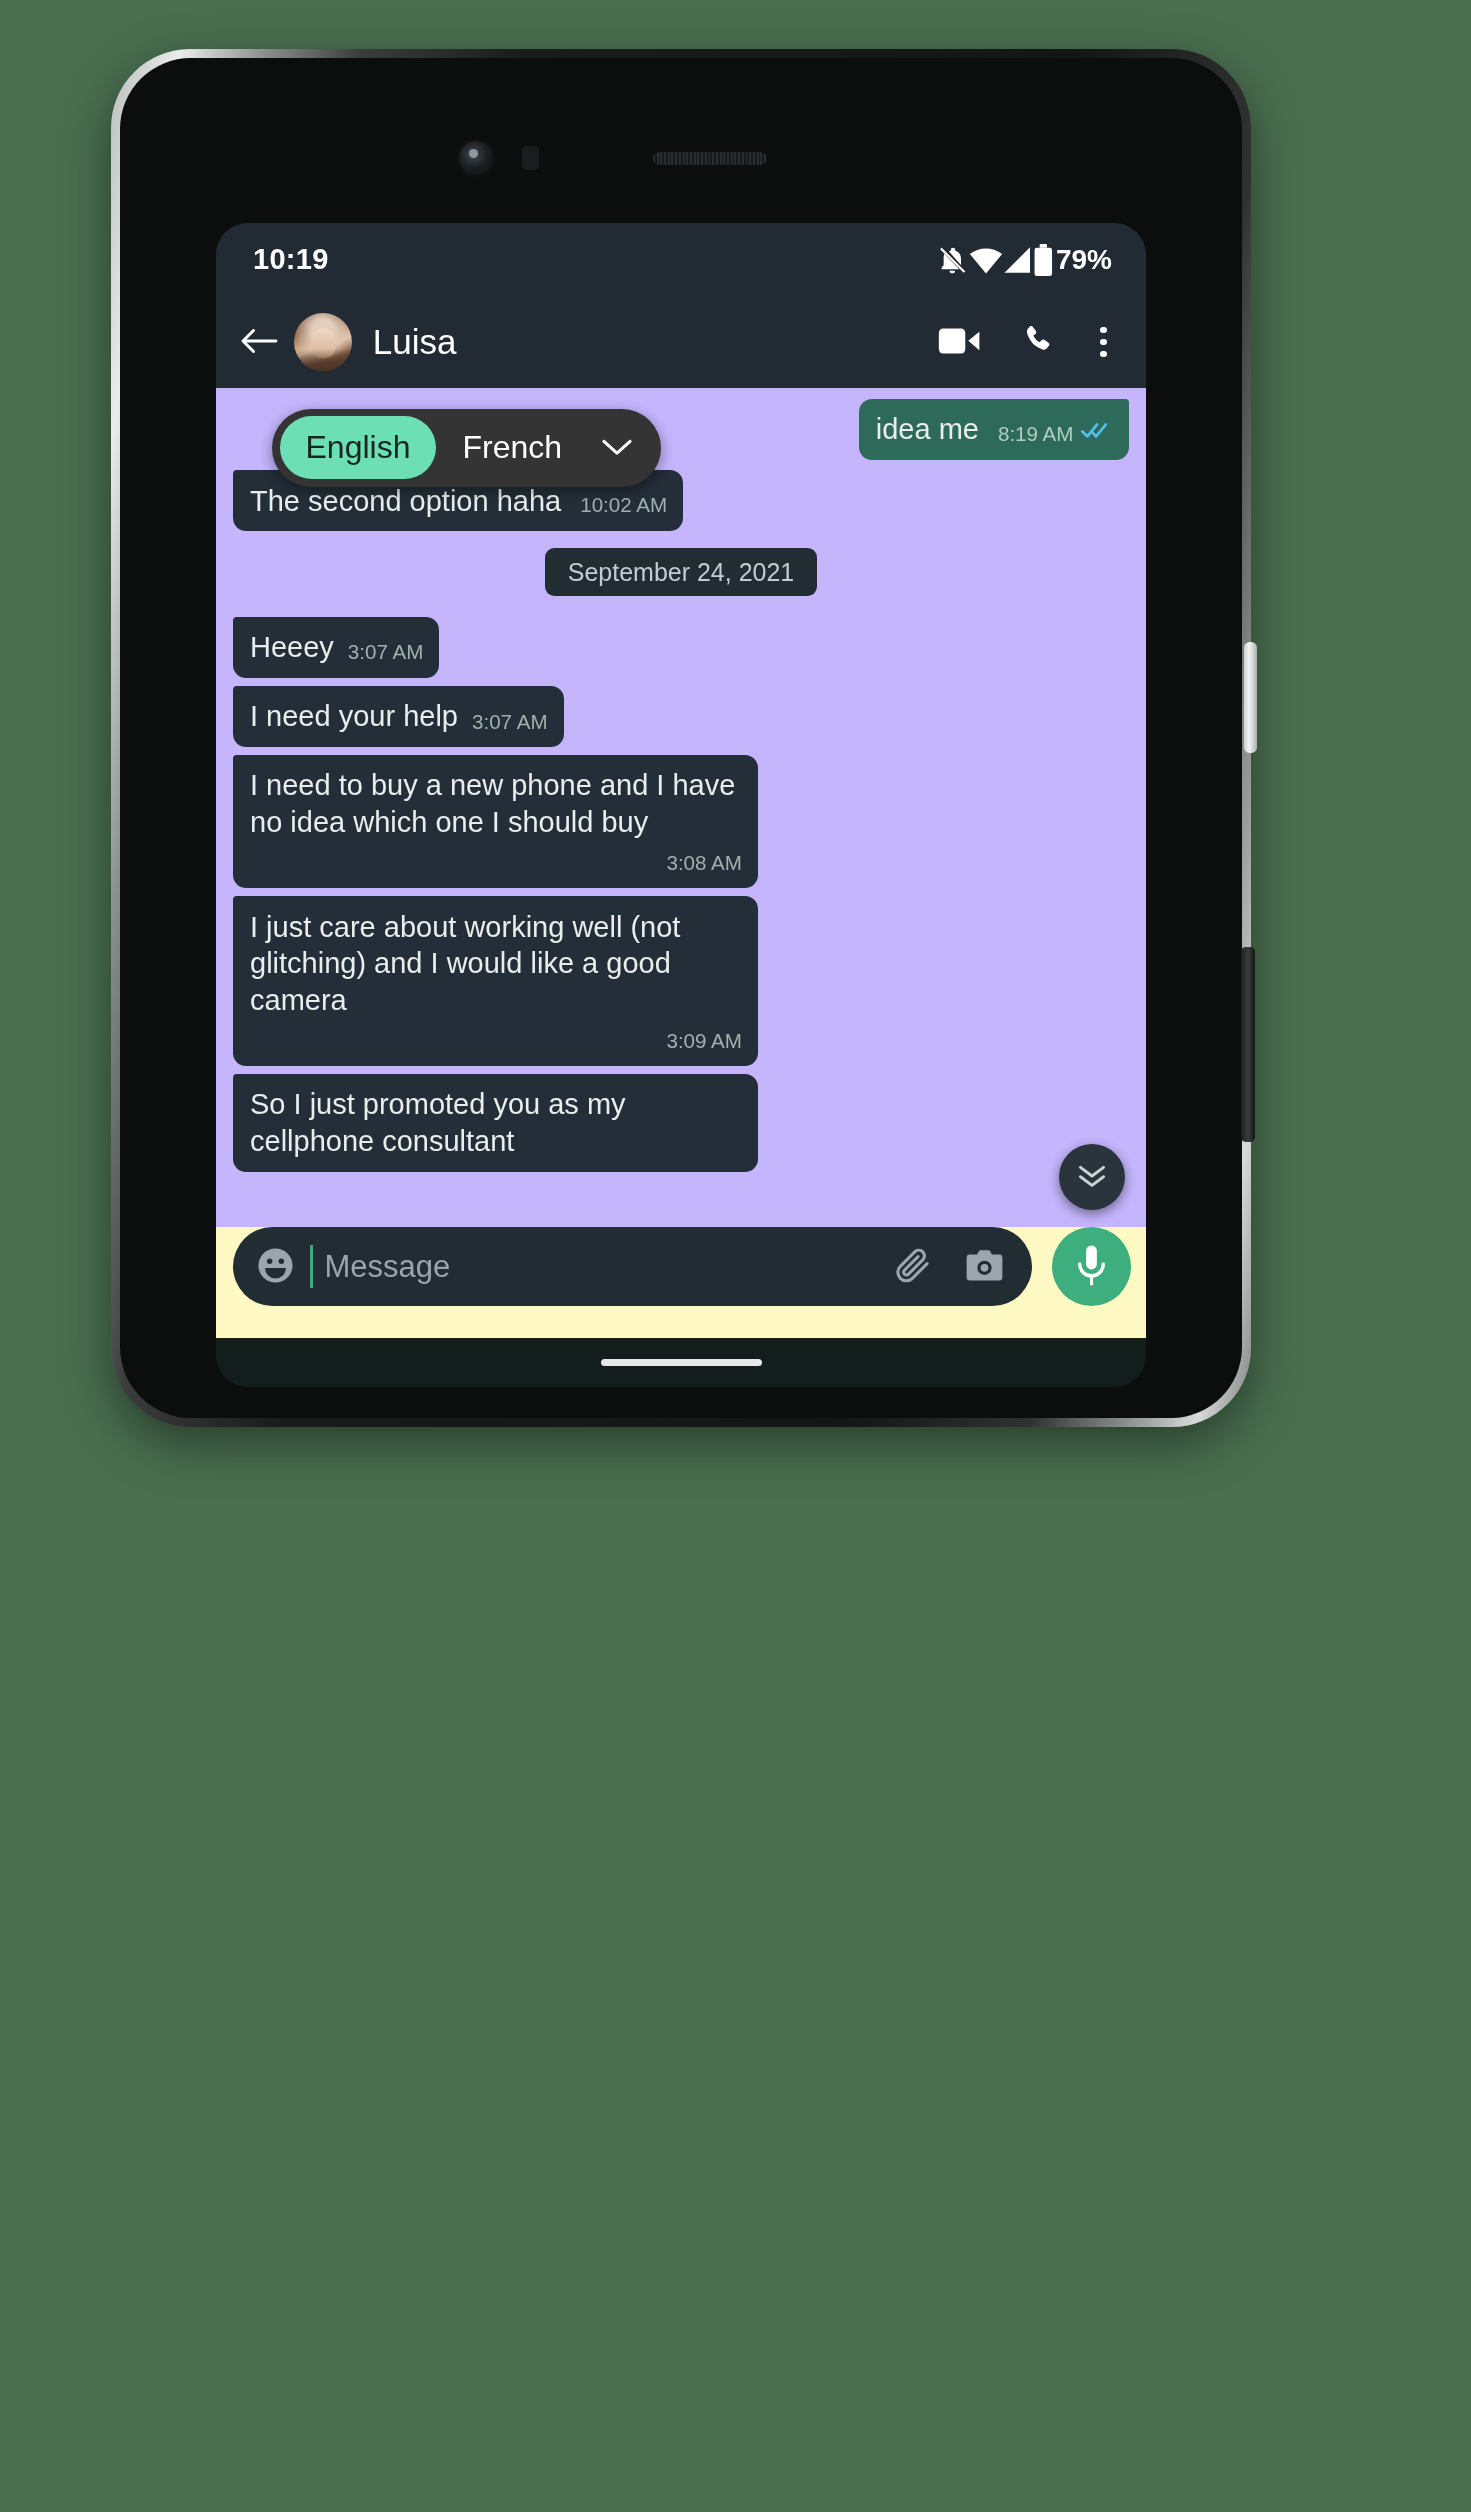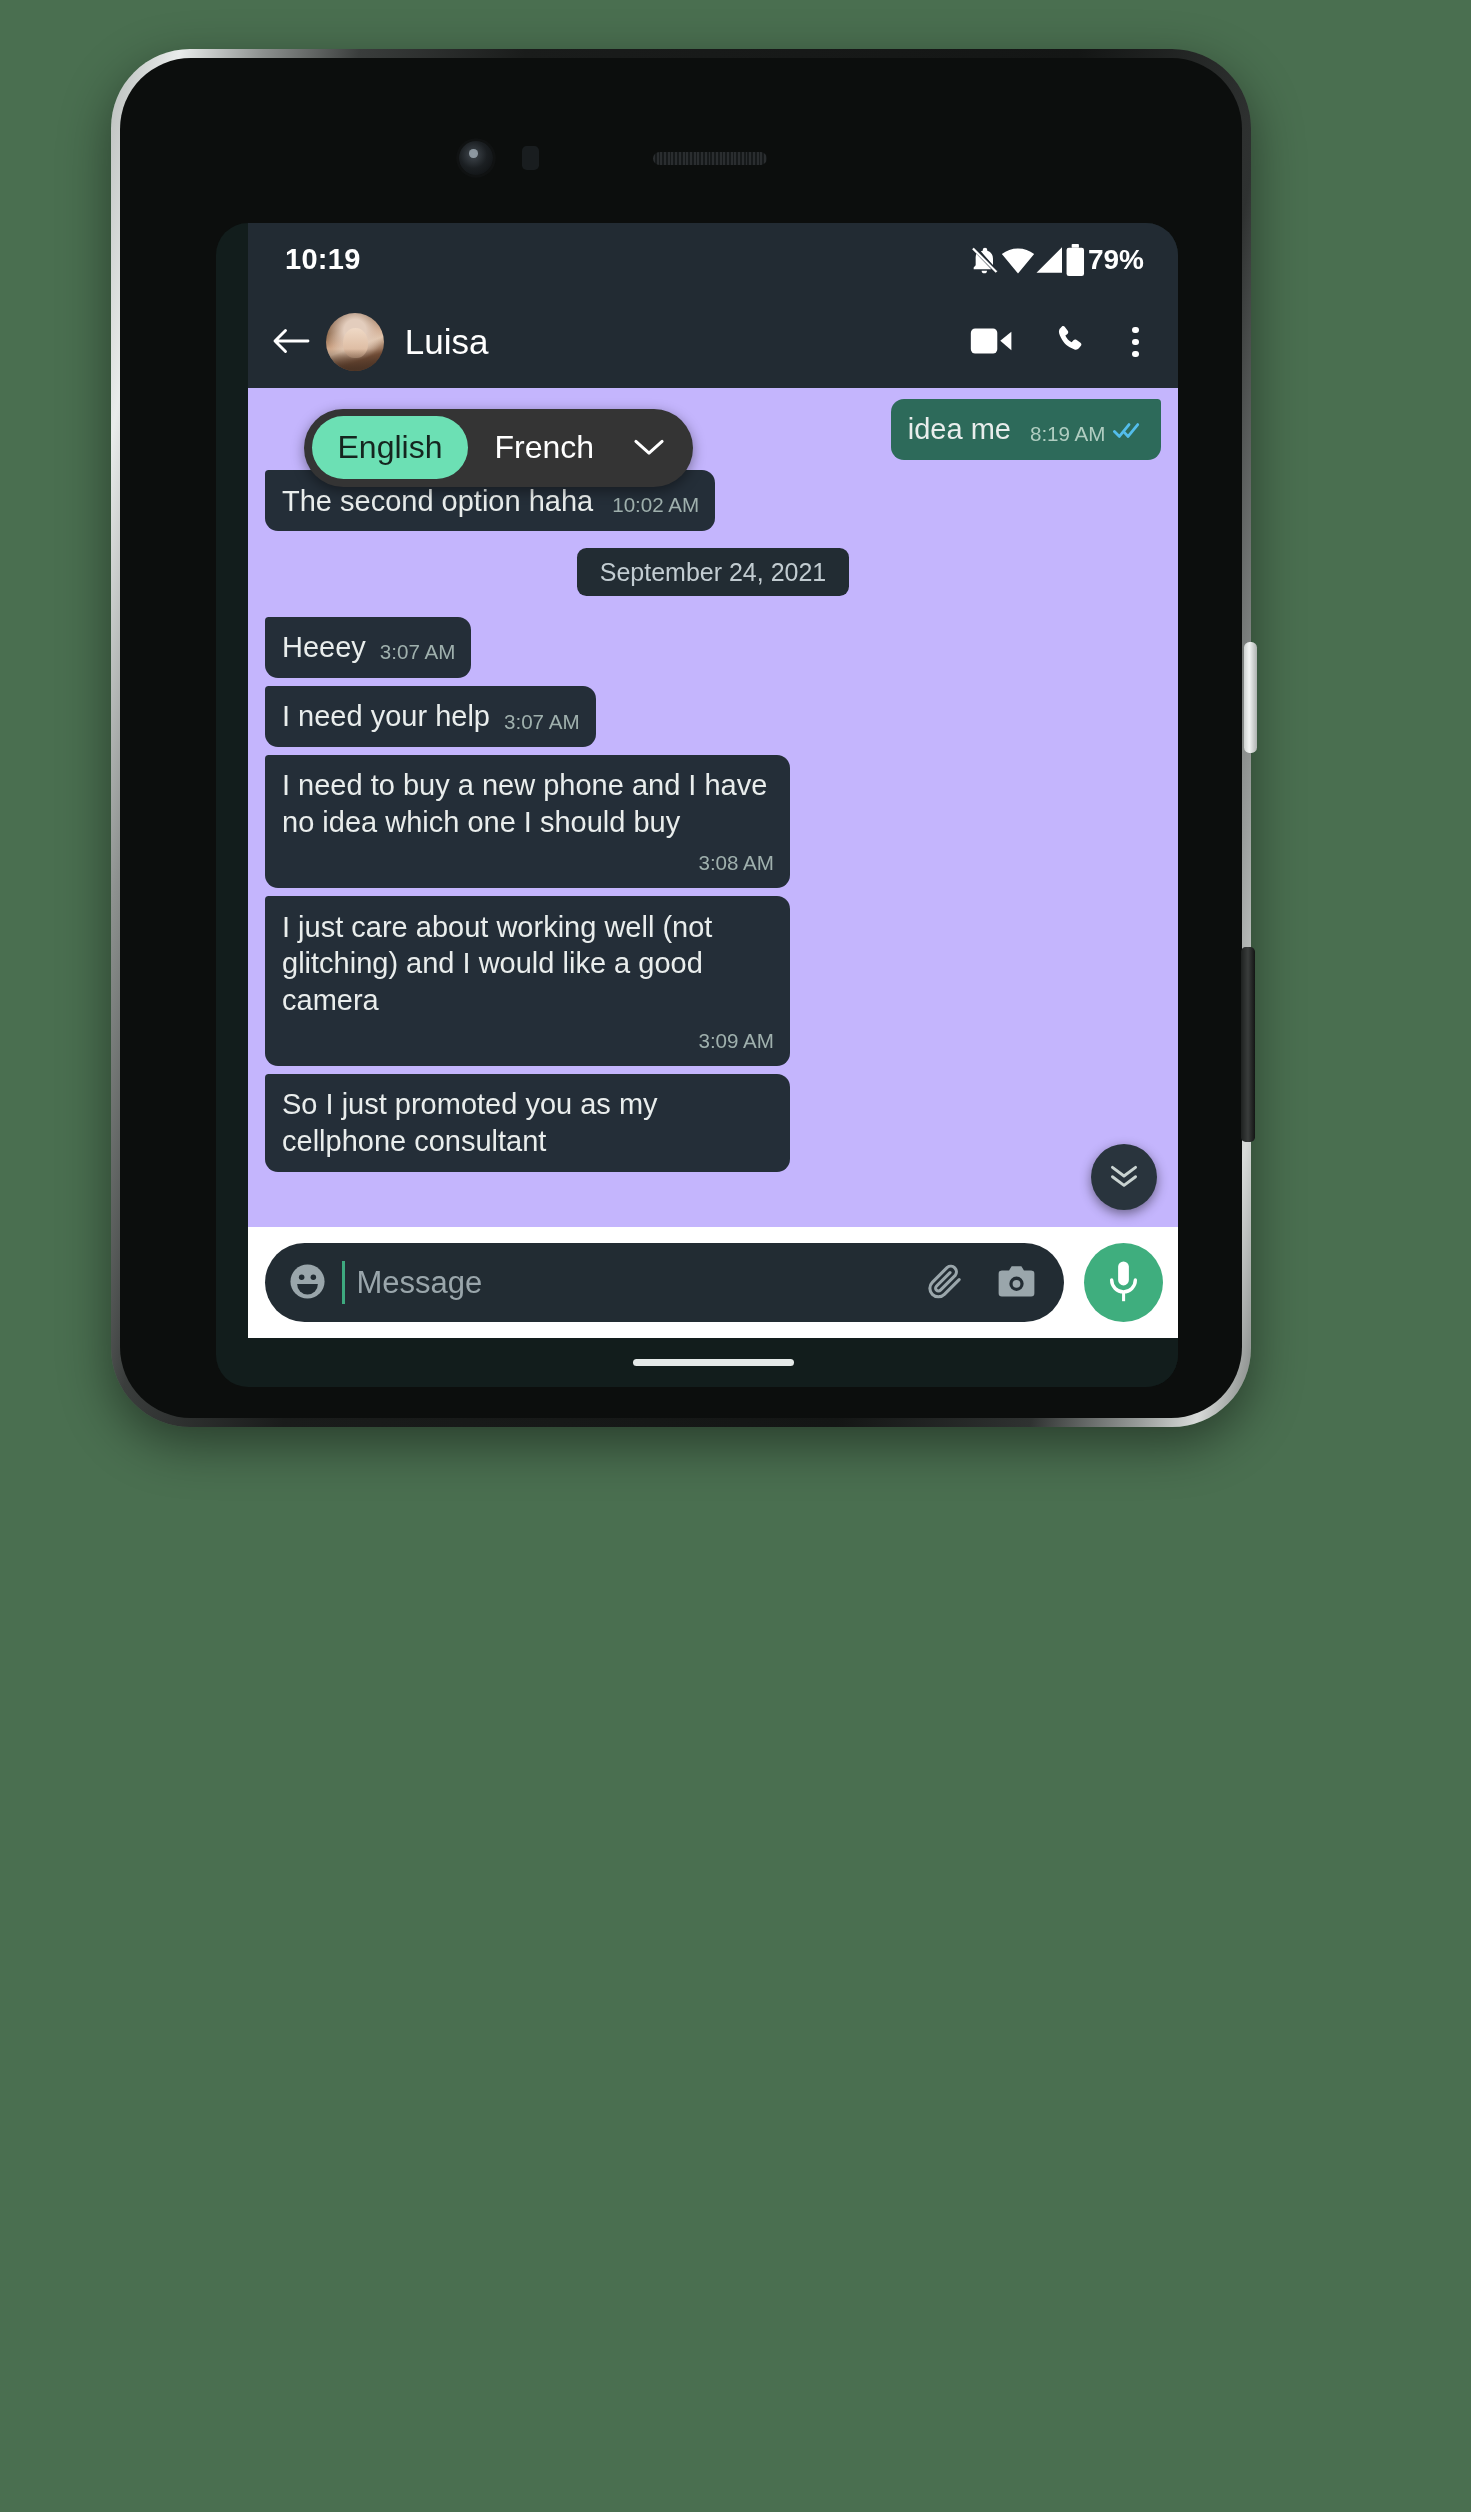--- a/index.html
+++ b/index.html
@@ -100,21 +100,20 @@
     position: absolute;
     left: 216px;
     top: 223px;
     width: 930px;
     height: 1164px;
     border-radius: 32px 32px 32px 32px;
     overflow: hidden;
     background: #121d1c;
     display: flex;
     flex-direction: column;
-    padding-left: 32px;
   }
 
   
   .status-bar {
     flex: 0 0 auto;
     height: 73px;
     background: #222b33;
     display: flex;
     align-items: center;
     justify-content: space-between;
@@ -305,23 +304,23 @@
     justify-content: center;
     box-shadow: 0 3.7px 11.2px rgba(0,0,0,.45);
     cursor: pointer;
     z-index: 15;
   }
 
   
   .input-bar {
     flex: 0 0 auto;
     height: 111px;
-    background: #ffffff;
-    display: flex;
-    align-items: center;
+    background: #fef9c3;
+    display: flex;
+    align-items: flex-start;
     padding: 0 15px 0 17px;
     box-sizing: border-box;
     gap: 20px;
   }
   .input-field {
     flex: 1 1 auto;
     height: 79px;
     background: #222c33;
     border-radius: 41px;
     display: flex;

